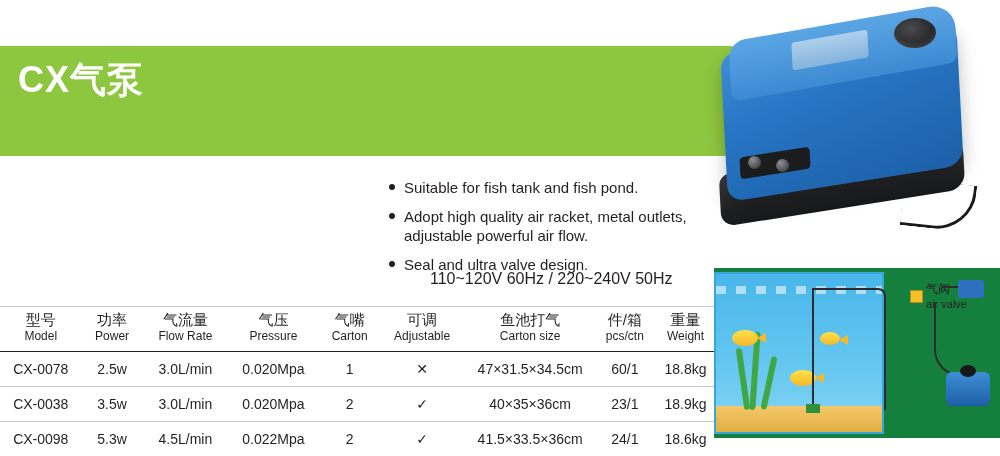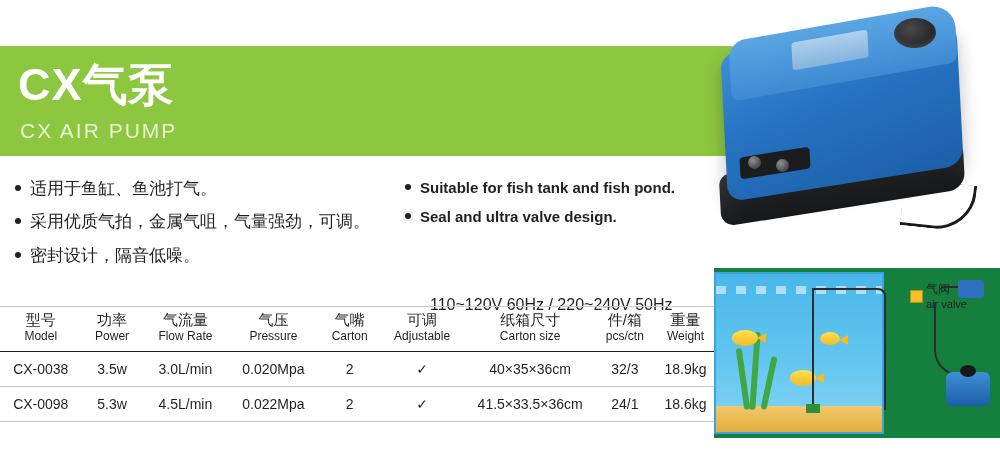--- a/index.html
+++ b/index.html
@@ -19,46 +19,46 @@
     background:#8dc63f;
   }
   .green-band:after{
     content:"";position:absolute;right:-54px;top:0;
     border-top:55px solid transparent;
     border-bottom:55px solid transparent;
     border-left:54px solid #8dc63f;
   }
   .title-cn{
     position:absolute;left:18px;top:62px;
-    font-size:45px;font-weight:bold;color:#ffffff;
+    font-size:36px;font-weight:bold;color:#ffffff;
     letter-spacing:1px;line-height:1;
   }
   .title-en{
     position:absolute;left:20px;top:120px;
     font-size:21px;color:#e9f4d4;letter-spacing:2px;line-height:1;
   }
 
   
   .bullets{position:absolute;}
   .bullets.cn{left:14px;top:178px;width:370px;}
-  .bullets.en{left:404px;top:178px;width:330px;font-weight:bold;}
+  .bullets.en{left:388px;top:178px;width:330px;}
   .bl{
     position:relative;padding-left:16px;margin-bottom:11px;
     font-size:17px;line-height:1.32;color:#231f20;
   }
   .bullets.en .bl{font-size:15px;line-height:1.3;margin-bottom:9px;}
   .bl:before{
     content:"";position:absolute;left:1px;top:7px;
     width:6px;height:6px;border-radius:50%;background:#231f20;
   }
   .bullets.en .bl:before{top:6px;}
 
   
   .voltage{
-    position:absolute;left:430px;top:296px;
+    position:absolute;left:430px;top:270px;
     font-size:16px;color:#231f20;font-weight:normal;text-align:center;
   }
 
   
   .table-wrap{
     position:absolute;left:0;top:308px;width:718px;
   }
   table.spec{
     border-collapse:collapse;width:718px;
     font-size:14px;color:#231f20;
@@ -233,30 +233,25 @@
     border-radius:0 0 0 26px;
   }
 </style>
 </head>
 <body>
 
 <div class="sheet">
 
   <div class="green-band"></div>
   <div class="title-cn">CX气泵</div>
-  <div class="title-en">CX AIR PUMP</div>
-
-  <div class="bullets cn">
-    <div class="bl">适用于鱼缸、鱼池打气。</div>
-    <div class="bl">采用优质气拍，金属气咀，气量强劲，可调。</div>
-    <div class="bl">密封设计，隔音低噪。</div>
-  </div>
+
 
   <div class="bullets en">
     <div class="bl">Suitable for fish tank and fish pond.</div>
+    <div class="bl">Adopt high quality air racket, metal outlets, adjustable powerful air flow.</div>
     <div class="bl">Seal and ultra valve design.</div>
   </div>
 
   <div class="voltage">110~120V 60Hz / 220~240V 50Hz</div>
 
   <div class="hline-top"></div>
   <div class="table-wrap">
     <table class="spec">
       <thead>
         <tr>
@@ -278,43 +273,54 @@
           </th>
           <th class="col-outlet">
             <span class="cn">气嘴</span>
             <span class="en">Carton</span>
           </th>
           <th class="col-adj">
             <span class="cn">可调</span>
             <span class="en">Adjustable</span>
           </th>
           <th class="col-carton">
-            <span class="cn">纸箱尺寸</span>
+            <span class="cn">鱼池打气</span>
             <span class="en">Carton size</span>
           </th>
           <th class="col-pcs">
             <span class="cn">件/箱</span>
             <span class="en">pcs/ctn</span>
           </th>
           <th class="col-weight">
             <span class="cn">重量</span>
             <span class="en">Weight</span>
           </th>
         </tr>
       </thead>
       <tbody>
+        <tr>
+          <td>CX-0078</td>
+          <td>2.5w</td>
+          <td>3.0L/min</td>
+          <td>0.020Mpa</td>
+          <td>1</td>
+          <td class="cross">✕</td>
+          <td>47×31.5×34.5cm</td>
+          <td>60/1</td>
+          <td>18.8kg</td>
+        </tr>
         <tr>
           <td>CX-0038</td>
           <td>3.5w</td>
           <td>3.0L/min</td>
           <td>0.020Mpa</td>
           <td>2</td>
           <td class="tick">✓</td>
           <td>40×35×36cm</td>
-          <td>32/3</td>
+          <td>23/1</td>
           <td>18.9kg</td>
         </tr>
         <tr>
           <td>CX-0098</td>
           <td>5.3w</td>
           <td>4.5L/min</td>
           <td>0.022Mpa</td>
           <td>2</td>
           <td class="tick">✓</td>
           <td>41.5×33.5×36cm</td>

